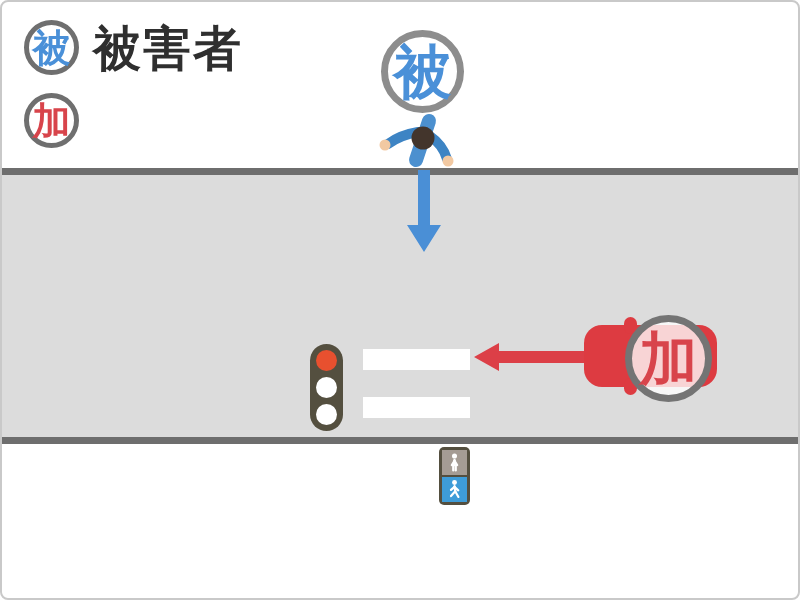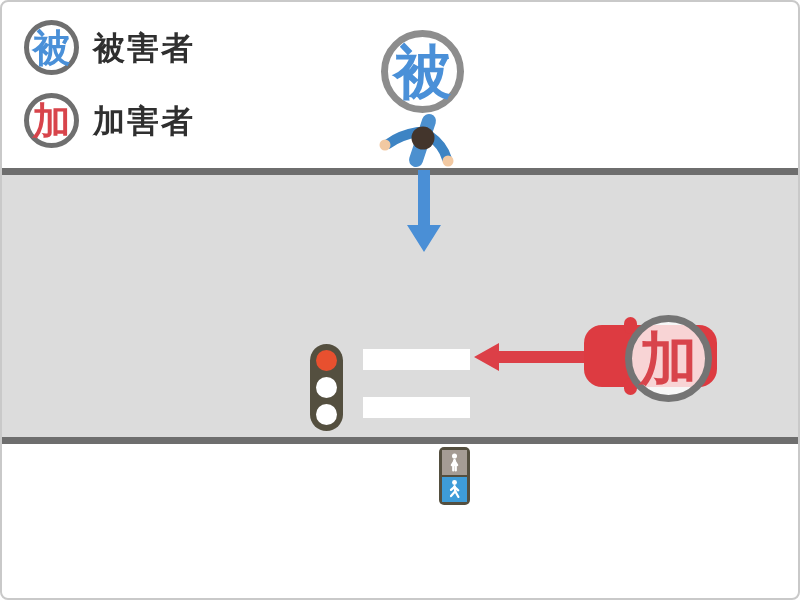--- a/index.html
+++ b/index.html
@@ -26,21 +26,21 @@
   .legend-row{position:absolute;left:22px;display:flex;align-items:center;gap:14px;}
   .legend-row.r1{top:18px;}
   .legend-row.r2{top:91px;}
   .legend-badge{
     width:55px;height:55px;border-radius:50%;border:5px solid #6f6f6f;background:#ffffff;
     display:flex;align-items:center;justify-content:center;
     font-size:38px;font-weight:bold;line-height:1;box-sizing:border-box;
   }
   .legend-badge.blue{color:#4a90d8;}
   .legend-badge.red{color:#d8444b;}
-  .legend-label{font-size:32px;font-weight:bold;color:#2f2f2f;letter-spacing:2px;line-height:1;}
+  .legend-label{font-size:48px;font-weight:bold;color:#2f2f2f;letter-spacing:2px;line-height:1;}
   
   .big-badge{
     position:absolute;border-radius:50%;display:flex;align-items:center;justify-content:center;
     font-weight:bold;line-height:1;box-sizing:border-box;
   }
   .badge-victim{
     left:379px;top:28px;width:83px;height:83px;border:7px solid #8d8d8d;
     background:#ffffff;color:#4a90d8;font-size:58px;z-index:7;
   }
   .badge-offender{
@@ -144,16 +144,15 @@
       </svg>
     </div>
   </div>
 
   <div class="legend-row r1">
     <div class="legend-badge blue">被</div>
     <div class="legend-label">被害者</div>
   </div>
   <div class="legend-row r2">
     <div class="legend-badge red">加</div>
-    <div class="legend-label">加害者</div>
   </div>
 
 </div>
 
 </body></html>

